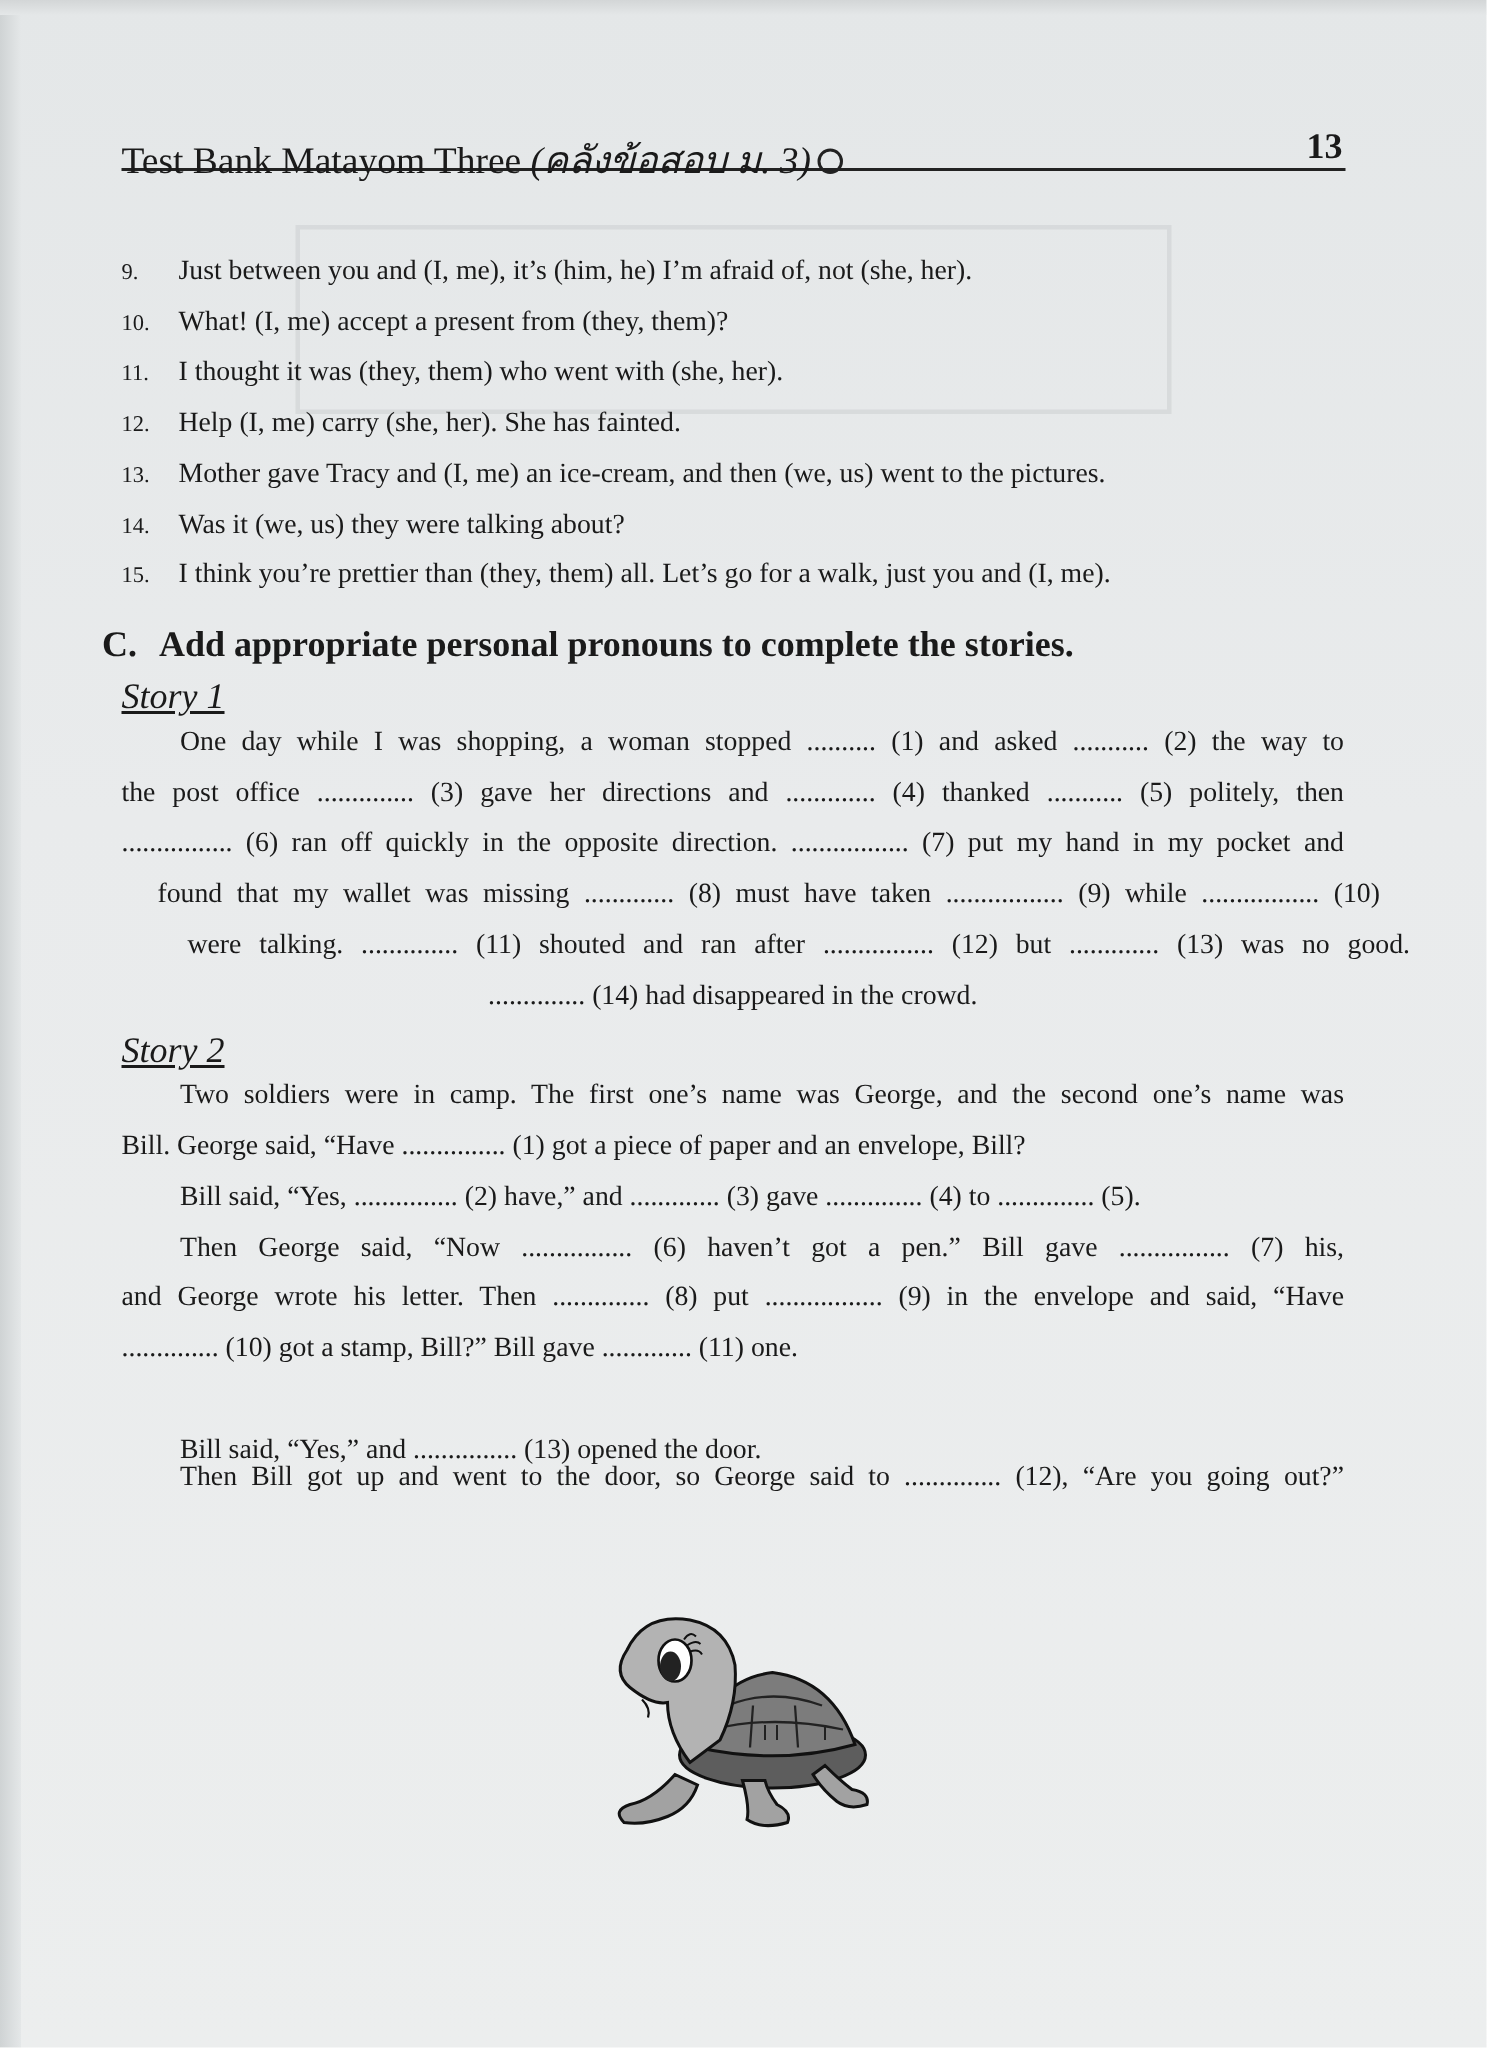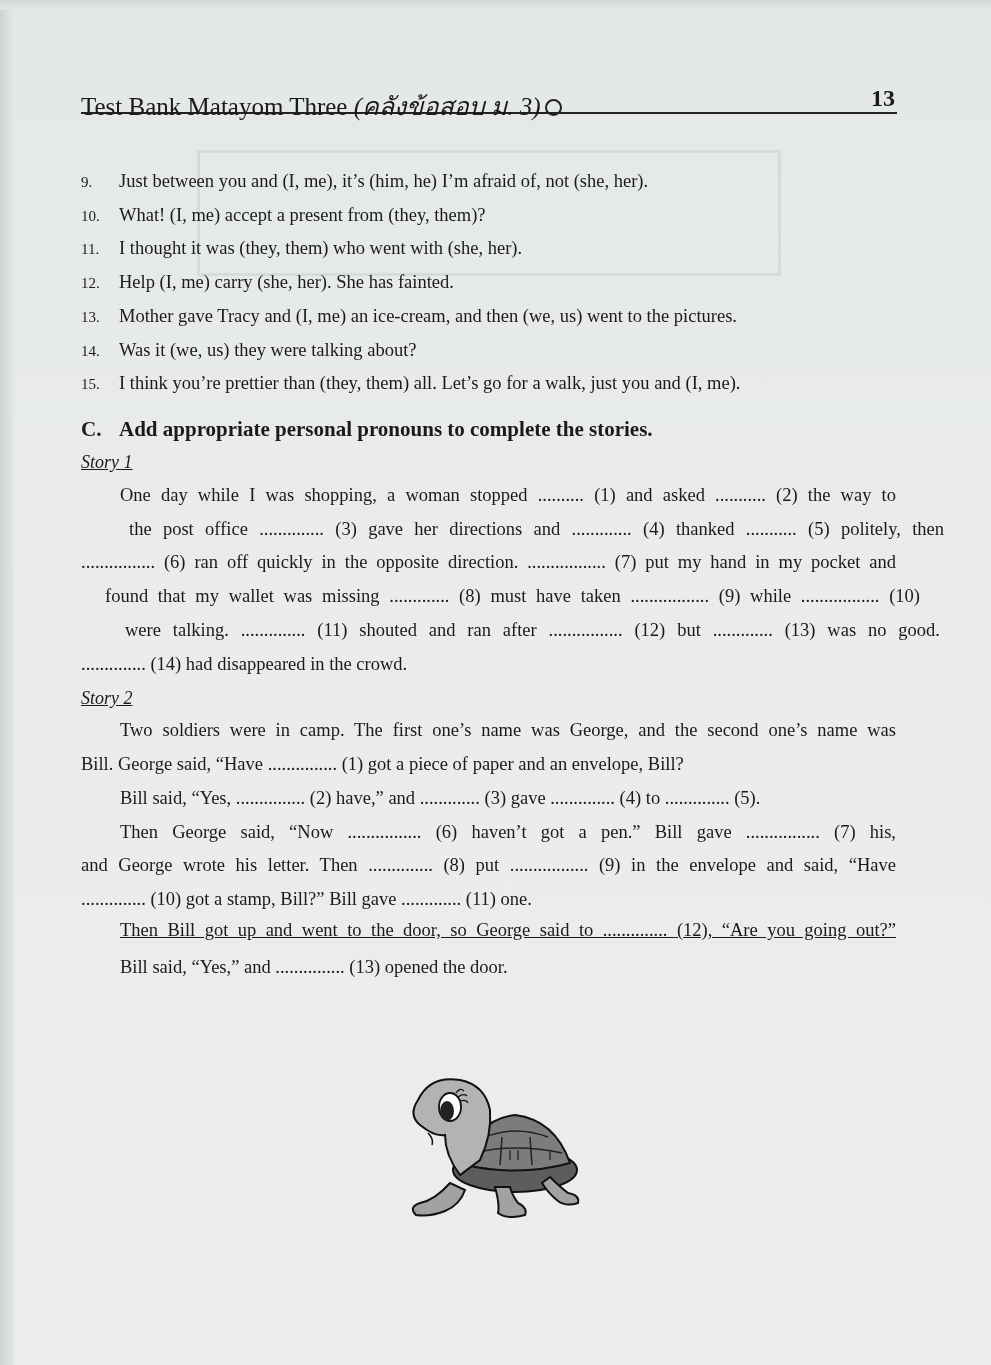--- a/index.html
+++ b/index.html
@@ -18,23 +18,23 @@
     border-bottom:2px solid #222; }
   .header-title { position:absolute; left:0; top:2px; font-size:25px; }
   .header-title .thai { font-style:italic; }
   .header-circle { display:inline-block; width:13px; height:13px; border:2px solid #222;
     border-radius:50%; vertical-align:-1px; margin-left:4px; }
   .page-number { position:absolute; right:2px; top:1px; font-size:24px; font-weight:bold; }
 
   .numbered { position:absolute; left:81px; font-size:18.5px; line-height:20px; white-space:nowrap; }
   .numbered .num { display:inline-block; width:38px; font-size:15px; }
 
-  .section-c { position:absolute; left:81px; top:417px; font-size:21px; font-weight:bold; white-space:nowrap; }
+  .section-c { position:absolute; left:68px; top:417px; font-size:24px; font-weight:bold; white-space:nowrap; }
   .section-c .letter { display:inline-block; width:38px; }
-  .story-title { position:absolute; left:81px; font-size:18px; font-style:italic; text-decoration:underline; }
+  .story-title { position:absolute; left:81px; font-size:24px; font-style:italic; text-decoration:underline; }
 
   .line { position:absolute; left:81px; width:815px; font-size:18.5px; line-height:20px; white-space:nowrap; }
   .line.indent { left:120px; width:776px; }
   .line.justify { text-align:justify; text-align-last:justify; }
   .wm-box { position:absolute; left:197px; top:150px; width:578px; height:120px; border:3px solid #d1d4d5; opacity:0.7; }
 
   .turtle { position:absolute; left:390px; top:1065px; width:200px; height:170px; }
 </style>
 </head>
 <body>
@@ -74,35 +74,35 @@
   <span class="num">15.</span><span>I think you’re prettier than (they, them) all. Let’s go for a walk, just you and (I, me).</span>
 </div>
 
 <div class="section-c">
   <span class="letter">C.</span><span>Add appropriate personal pronouns to complete the stories.</span>
 </div>
 
 <div class="story-title" style="top:452px;">Story 1</div>
 
 <div class="line indent justify" style="top:485px;">One day while I was shopping, a woman stopped .......... (1) and asked ........... (2) the way to</div>
-<div class="line justify" style="top:519px;margin-left:48px;">the post office .............. (3) gave her directions and ............. (4) thanked ........... (5) politely, then</div>
+<div class="line justify" style="top:519px;">the post office .............. (3) gave her directions and ............. (4) thanked ........... (5) politely, then</div>
 <div class="line justify" style="top:552px;">................ (6) ran off quickly in the opposite direction. ................. (7) put my hand in my pocket and</div>
 <div class="line justify" style="top:586px;margin-left:24px;">found that my wallet was missing ............. (8) must have taken ................. (9) while ................. (10)</div>
 <div class="line justify" style="top:620px;margin-left:44px;">were talking. .............. (11) shouted and ran after ................ (12) but ............. (13) was no good.</div>
-<div class="line" style="top:654px;">.............. (14) had disappeared in the crowd.</div>
+<div class="line" style="top:654px;text-align:center;">.............. (14) had disappeared in the crowd.</div>
 
 <div class="story-title" style="top:688px;">Story 2</div>
 
 <div class="line indent justify" style="top:720px;">Two soldiers were in camp. The first one’s name was George, and the second one’s name was</div>
 <div class="line" style="top:754px;">Bill. George said, “Have ............... (1) got a piece of paper and an envelope, Bill?</div>
 <div class="line indent" style="top:788px;">Bill said, “Yes, ............... (2) have,” and ............. (3) gave .............. (4) to .............. (5).</div>
 <div class="line indent justify" style="top:822px;">Then George said, “Now ................ (6) haven’t got a pen.” Bill gave ................ (7) his,</div>
 <div class="line justify" style="top:855px;">and George wrote his letter. Then .............. (8) put ................. (9) in the envelope and said, “Have</div>
 <div class="line" style="top:889px;">.............. (10) got a stamp, Bill?” Bill gave ............. (11) one.</div>
-<div class="line indent justify" style="top:920px;text-decoration:underline;">Then Bill got up and went to the door, so George said to .............. (12), “Are you going out?”</div>
+<div class="line indent justify" style="top:975px;">Then Bill got up and went to the door, so George said to .............. (12), “Are you going out?”</div>
 <div class="line indent" style="top:957px;">Bill said, “Yes,” and ............... (13) opened the door.</div>
 
 <svg class="turtle" viewBox="0 0 200 170">
 
   <ellipse cx="125" cy="105" rx="62" ry="22" fill="#5d5d5d" stroke="#111" stroke-width="2"></ellipse>
 
   <path d="M60 118 Q45 135 30 138 Q18 142 26 150 Q40 152 55 146 Q70 140 75 125 Z" fill="#a2a2a2" stroke="#111" stroke-width="2"></path>
   <path d="M105 122 Q110 140 108 148 Q118 155 135 150 Q138 143 128 138 Q122 130 120 122 Z" fill="#a2a2a2" stroke="#111" stroke-width="2"></path>
   <path d="M160 112 Q170 122 178 128 Q190 130 188 138 Q176 142 168 136 Q158 128 152 118 Z" fill="#a2a2a2" stroke="#111" stroke-width="2"></path>
 

